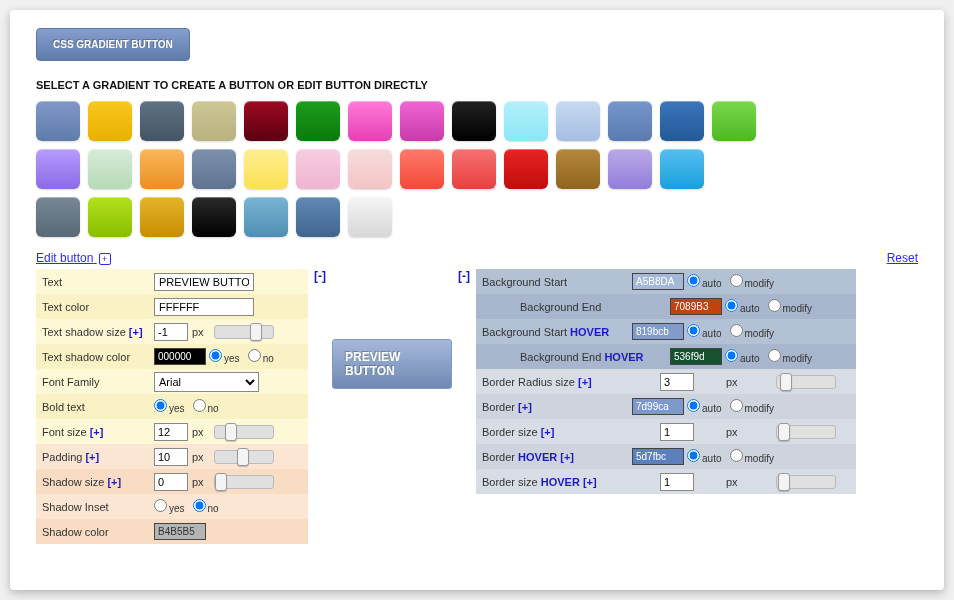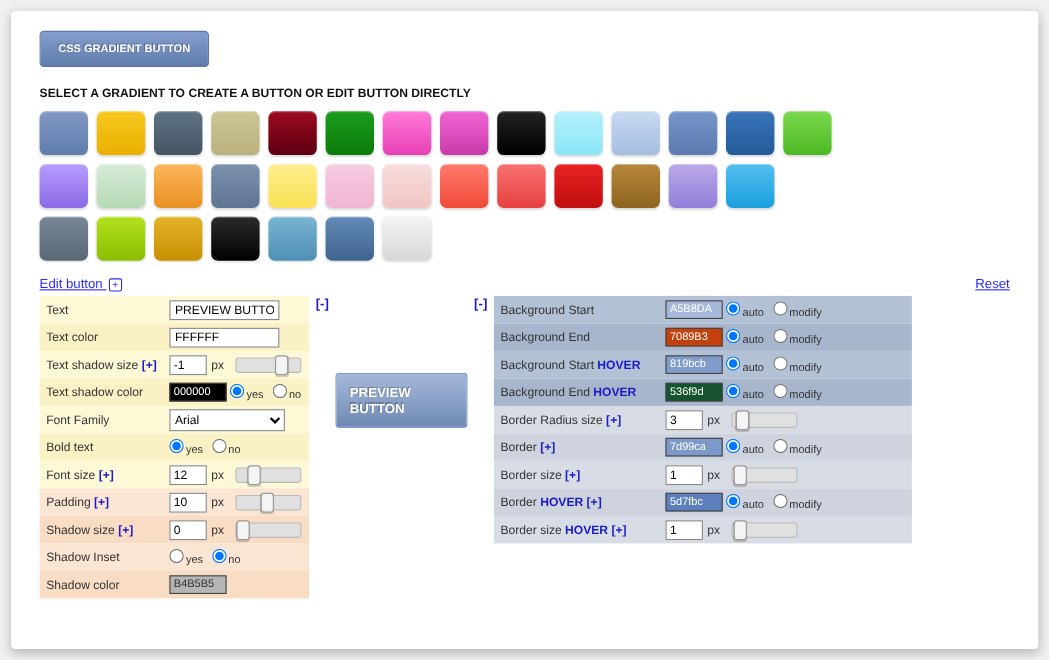--- a/index.html
+++ b/index.html
@@ -7,32 +7,32 @@
 .card { background: #fff; width: 934px; min-height: 580px; margin: 0 auto; border-radius: 4px; box-shadow: 0 3px 10px rgba(0,0,0,0.25); padding: 18px 16px 14px; }
 .top-btn { display:inline-block; background: linear-gradient(#859ece,#5f7cab); color:#fff; font-weight:bold; font-size:10px; padding:10px 16px; border-radius:4px; border:1px solid #5a77a8; text-shadow:-1px -1px 0 rgba(0,0,0,.25); margin-left:10px;}
 .heading { font-weight:bold; font-size:11px; margin:18px 0 10px 10px; color:#111; font-family: Verdana, Arial, sans-serif; }
 .swatches { margin-left:10px; }
 .swatch-row { display:flex; gap:8px; margin-bottom:8px; }
 .swatch { width:44px; height:40px; border-radius:6px; cursor:pointer; box-shadow: inset 0 1px 0 rgba(255,255,255,.35), 0 1px 2px rgba(0,0,0,.15); }
 .editreset { display:flex; justify-content:space-between; margin:14px 10px 4px; font-size:12px; }
 .editreset a { color:#2a2aff; text-decoration:underline; cursor:pointer; font-weight:500;}
 .plus-icon { display:inline-block; width:12px; height:12px; border:1px solid #2a2aff; border-radius:2px; font-size:9px; line-height:10px; text-align:center; color:#2a2aff; vertical-align:middle; margin-left:2px;}
 .columns { display:flex; align-items:flex-start; margin:0 10px; gap:0; }
-.panel { width:245px; }
+.panel { width:272px; }
 .panel-right { width:380px; }
 .collapse { color:#1a1ac9; font-size:12px; font-weight:bold; margin:0 6px 4px; cursor:pointer; align-self:flex-start; }
 .row { display:flex; align-items:center; height:25px; font-size:11px; padding:0 6px; }
 .row.y1 { background:#fdf9d6; }
 .row.y2 { background:#faf2c4; }
 .row.o1 { background:#fbe5d3;align-items:center; }
 .row.o2 { background:#f9dcc4; }
-.row.r1 { background:#d8dde5; }
+.row.r1 { background:#d8dde5;gap:28px; }
 .row.r2 { background:#ced3dd; }
 .row.b1 { background:#b3c1d5; }
-.row.b2 { background:#a7b6cc; }
+.row.b2 { background:#a7b6cc;justify-content:center; }
 .row .lbl { width:112px; color:#333; }
 .row .lbl-r { width:150px; color:#333; }
 .plus { color:#1a1ac9; font-weight:bold; cursor:pointer; }
 .hov { color:#1a1ac9; font-weight:bold; }
 input.txt { width:100px; height:18px; border:1px solid #888; padding:1px 4px; font-size:11px; font-family:Arial;}
 input.sm { width:34px; height:18px; border:1px solid #888; padding:1px 3px; font-size:11px; text-align:left;}
 .unit { margin-left:4px; color:#333; }
 .radio-pair { display:flex; gap:8px; align-items:center; font-size:10px; color:#333;}
 .radio-pair input { margin-right:2px; }
 .slider { width:60px; height:14px; background:#e0e0e0; border:1px solid #bbb; border-radius:3px; position:relative; margin-left:10px;}

